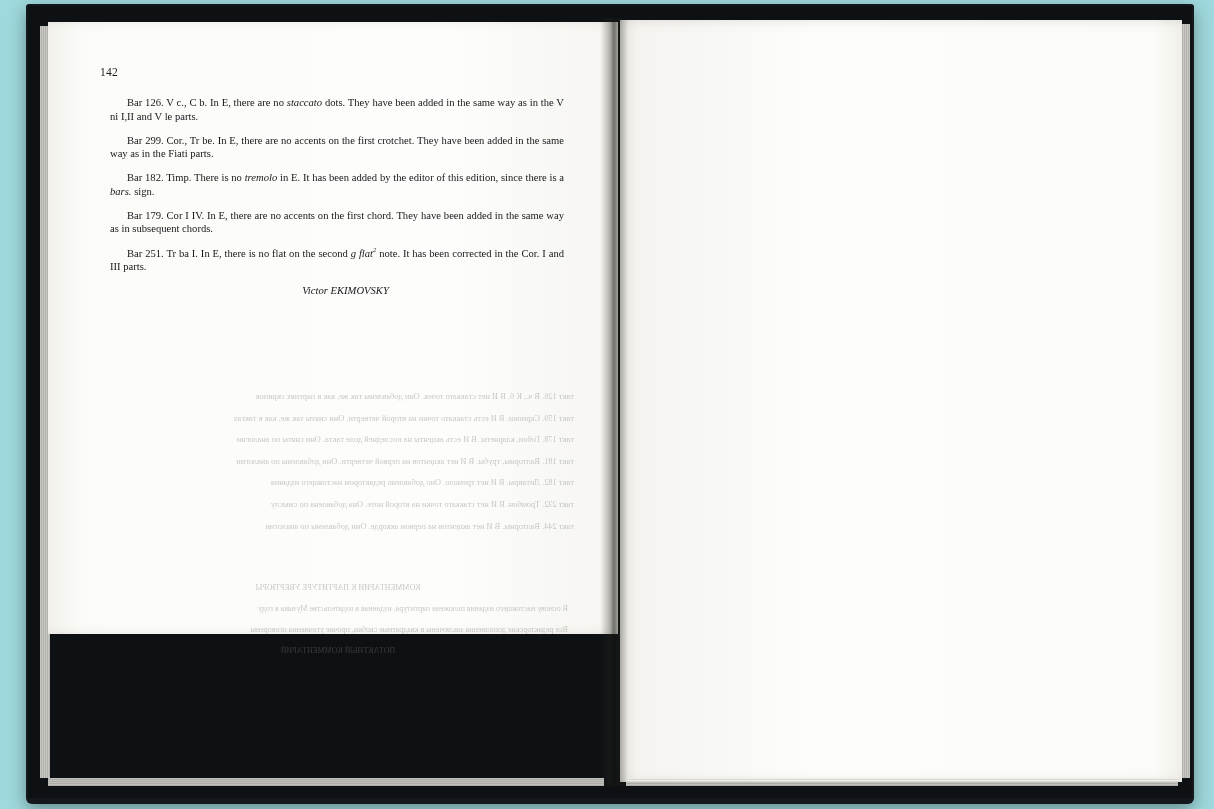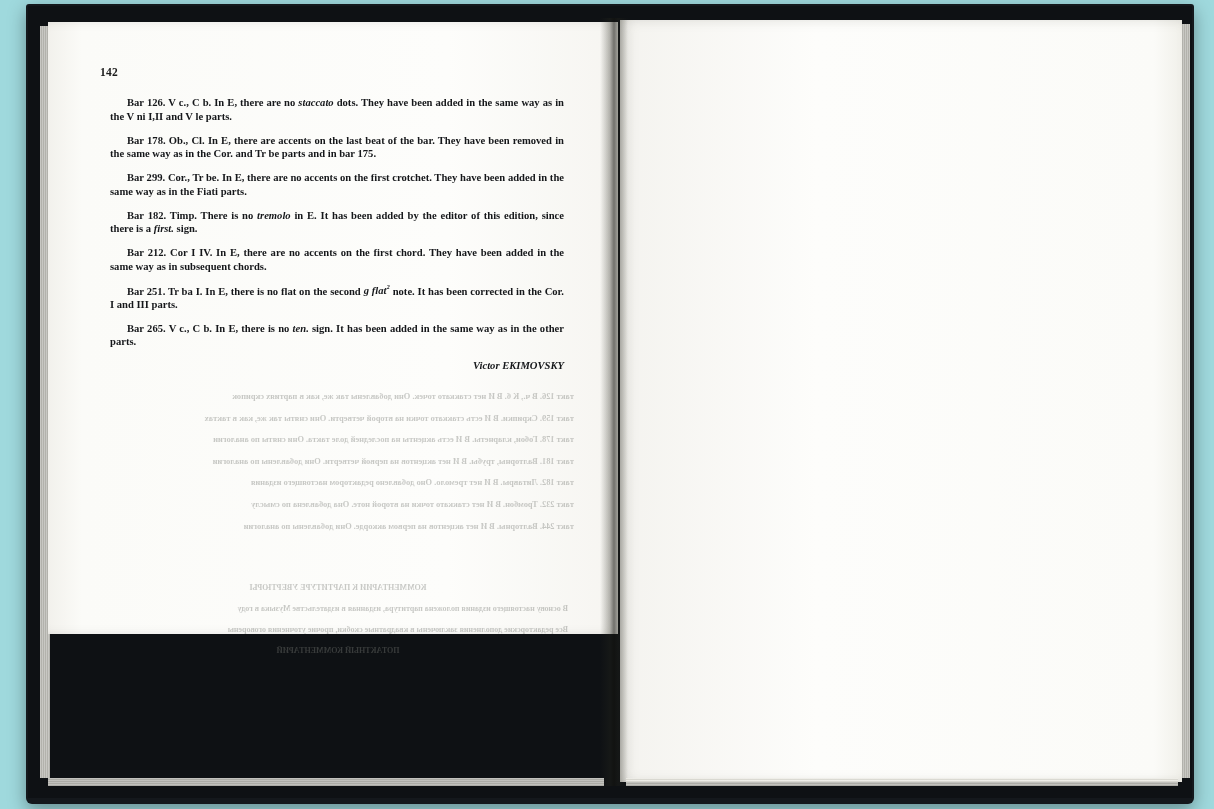--- a/index.html
+++ b/index.html
@@ -54,21 +54,20 @@
     position: absolute;
     background: #fbfbf8;
   }
   .page-left {
     left: 48px;
     top: 22px;
     width: 570px;
     height: 612px;
     background: linear-gradient(to right, #f2f1ec 0%, #fbfbf8 6%, #fdfdfb 70%, #f6f5f1 100%);
     box-shadow: inset -7px 0 14px -6px rgba(80,80,70,0.35);
-    font-weight: bold;
   }
   .page-right {
     left: 620px;
     top: 20px;
     width: 562px;
     height: 762px;
     background: linear-gradient(to left, #f1f0ea 0%, #fbfbf8 5%, #fdfdfb 65%, #f4f3ef 100%);
     box-shadow: inset 7px 0 16px -6px rgba(80,80,70,0.4);
   }
 
@@ -146,21 +145,21 @@
     color: #15171a;
     text-align: justify;
     hyphens: none;
   }
   .commentary p {
     margin: 10px;
     text-indent: 17px;
   }
   .signature {
     margin-top: 8px;
-    text-align: right;
+    text-align: center;
     text-indent: 0;
     font-style: italic;
   }
   i, .it { font-style: italic; }
   sup { font-size: 0.62em; vertical-align: super; }
 
   
   .showthrough {
     position: absolute;
     left: 52px;
@@ -195,26 +194,24 @@
 
   <div class="edge-left"></div>
   <div class="edge-right"></div>
 
   <div class="page page-left">
     <div class="folio">142</div>
 
     <div class="commentary">
       <div id="commentary-body">
           <p>Bar 126. V c., C b. In E, there are no <i>staccato</i> dots. They have been added in the same way as in the V ni I,II and V le parts.</p>
-          <p>Bar 178. Ob., Cl. In E, there are accents on the last beat of the bar. They have been removed in the same way as in the Cor. and Tr be parts and in bar 175.</p>
           <p>Bar 299. Cor., Tr be. In E, there are no accents on the first crotchet. They have been added in the same way as in the Fiati parts.</p>
-          <p>Bar 182. Timp. There is no <i>tremolo</i> in E. It has been added by the editor of this edition, since there is a <i>first.</i> sign.</p>
-          <p>Bar 212. Cor I IV. In E, there are no accents on the first chord. They have been added in the same way as in subsequent chords.</p>
+          <p>Bar 182. Timp. There is no <i>tremolo</i> in E. It has been added by the editor of this edition, since there is a <i>bars.</i> sign.</p>
+          <p>Bar 179. Cor I IV. In E, there are no accents on the first chord. They have been added in the same way as in subsequent chords.</p>
           <p>Bar 251. Tr ba I. In E, there is no flat on the second <i>g flat<sup>2</sup></i> note. It has been corrected in the Cor. I and III parts.</p>
-          <p>Bar 265. V c., C b. In E, there is no <i>ten.</i> sign. It has been added in the same way as in the other parts.</p>
         </div>
       <p class="signature">Victor EKIMOVSKY</p>
     </div>
 
     <div class="showthrough">
       <p>такт 126. В ч., К б. В И нет стаккато точек. Они добавлены так же, как в партиях скрипок</p>
       <p>такт 159. Скрипки. В И есть стаккато точки на второй четверти. Они сняты так же, как в тактах</p>
       <p>такт 178. Гобои, кларнеты. В И есть акценты на последней доле такта. Они сняты по аналогии</p>
       <p>такт 181. Валторны, трубы. В И нет акцентов на первой четверти. Они добавлены по аналогии</p>
       <p>такт 182. Литавры. В И нет тремоло. Оно добавлено редактором настоящего издания</p>

